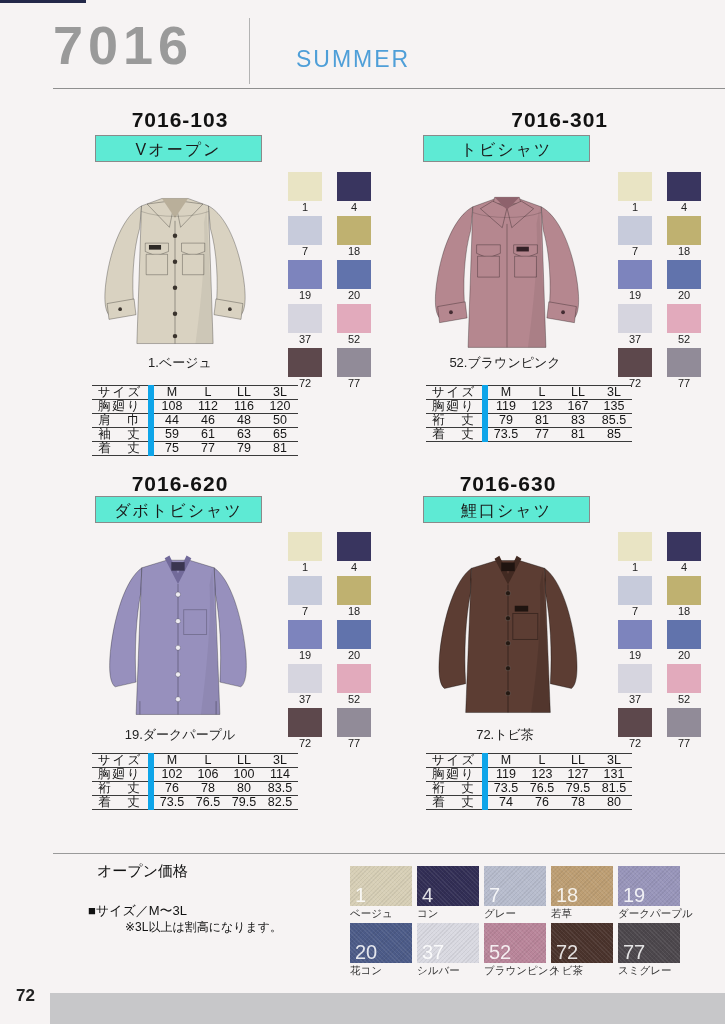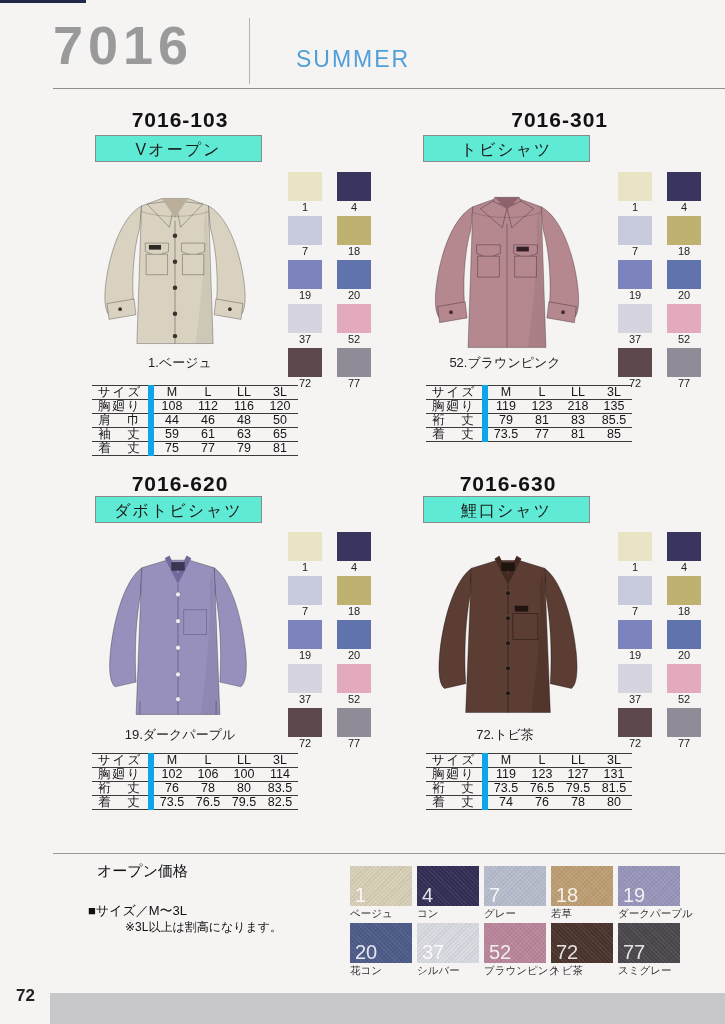--- a/index.html
+++ b/index.html
@@ -298,21 +298,21 @@
           <th>LL</th>
           <th>3L</th>
         </tr>
       </thead>
       <tbody>
 
           <tr>
             <td>胸廻り</td>
             <td>119</td>
             <td>123</td>
-            <td>218</td>
+            <td>167</td>
             <td>135</td>
           </tr>
 
           <tr>
             <td>裄　丈</td>
             <td>79</td>
             <td>81</td>
             <td>83</td>
             <td>85.5</td>
           </tr>

